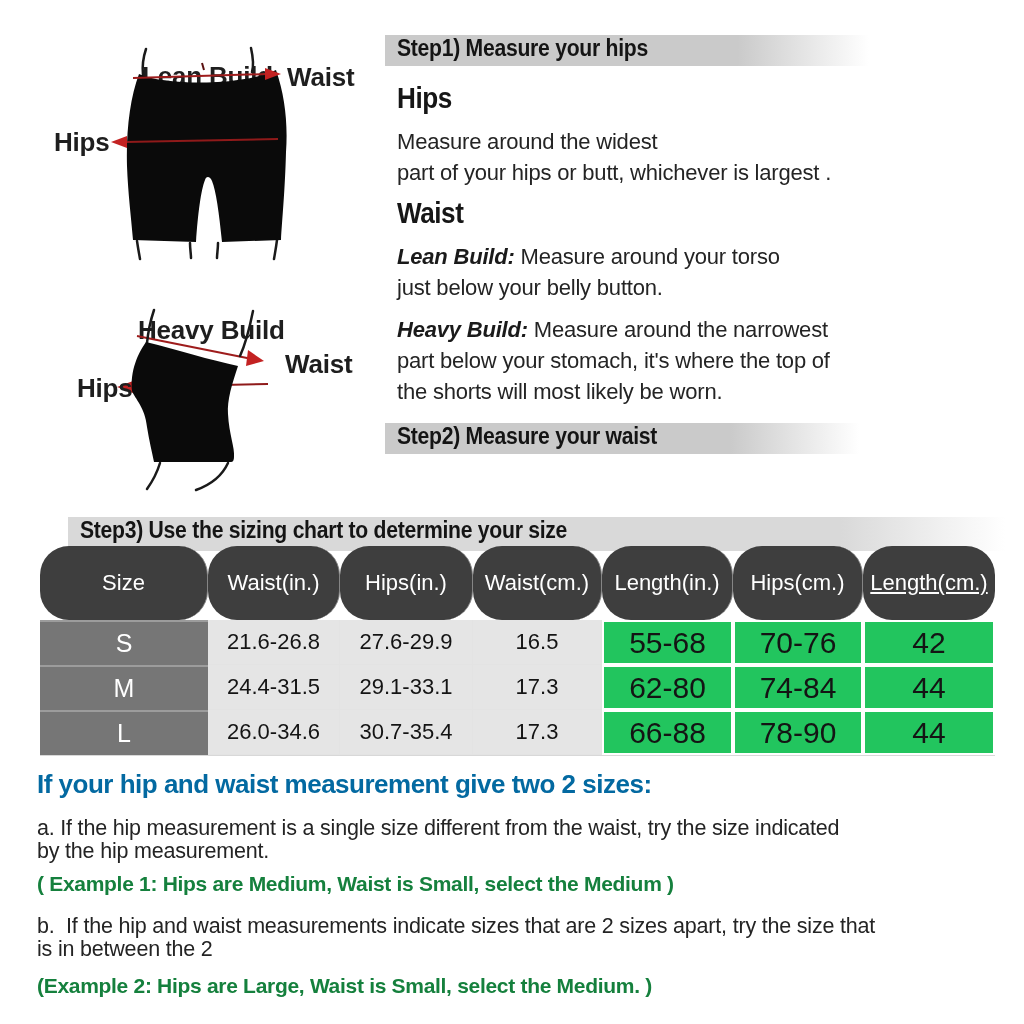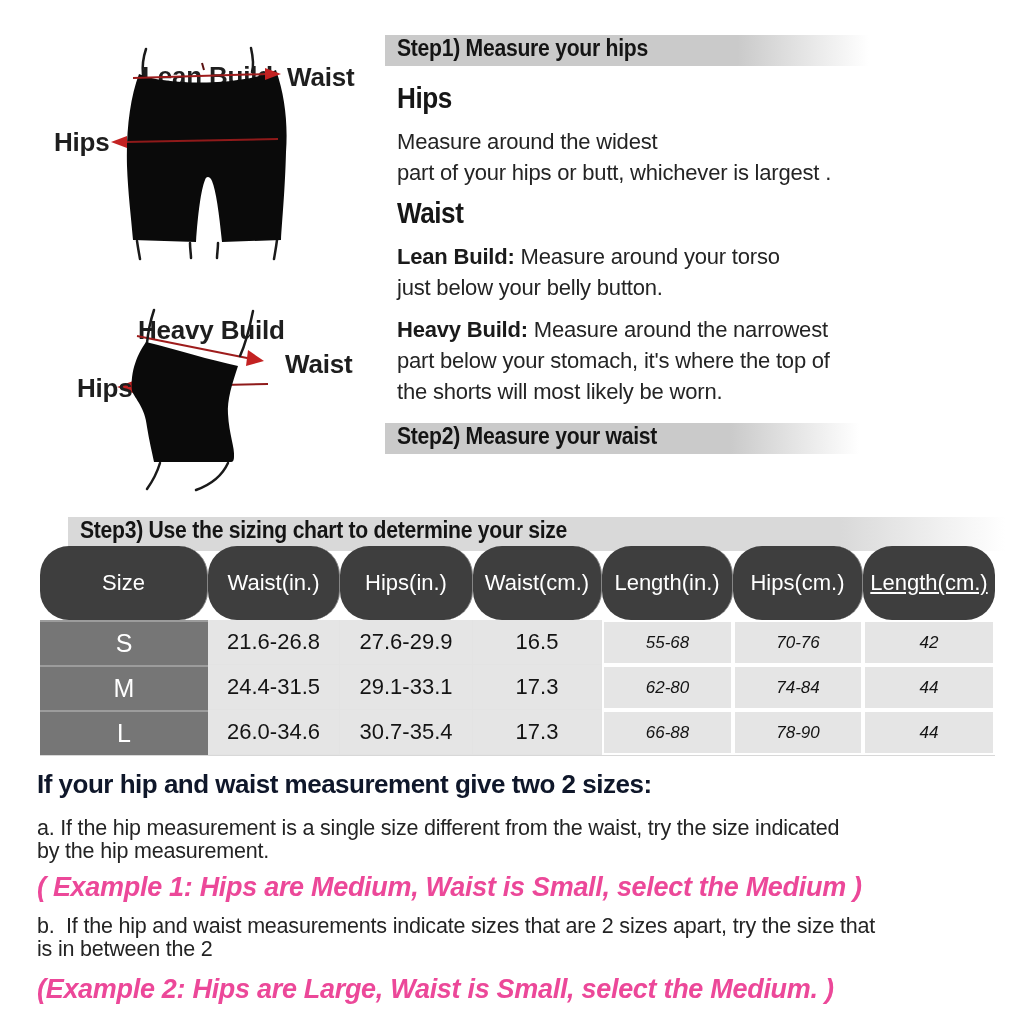--- a/index.html
+++ b/index.html
@@ -15,39 +15,39 @@
   .bar { display:flex; align-items:flex-start; padding-left:12px; }
   .bar12 { background:linear-gradient(to right, #cacaca 0%, #cacaca 70%, rgba(255,255,255,0) 96%); }
   .bar3  { background:linear-gradient(to right, #d9d9d9 0%, #d9d9d9 80%, rgba(255,255,255,0) 97%); }
   .bar-text { font-weight:bold; font-size:23px; color:#141414; letter-spacing:-0.3px;
               transform:scaleX(0.92); transform-origin:left center; white-space:nowrap; }
 
   
   .h-small { font-weight:bold; font-size:29px; color:#161616; letter-spacing:-0.5px;
              transform:scaleX(0.9); transform-origin:left center; white-space:nowrap; }
   .body-text { font-size:22px; line-height:31px; color:#242424; letter-spacing:-0.2px; white-space:nowrap; }
-  .body-text b { margin-right:6px; color:#1a1a1a; }
+  .body-text b { margin-right:6px; color:#1a1a1a;font-style:italic; }
 
   
   .sizing-table { position:absolute; left:40px; top:546px; display:grid;
                   grid-template-columns:168px 132px 133px 129px 131px 130px 132px;
                   grid-template-rows:74px 45px 45px 45px;
                   border-bottom:1px solid #d8d8d8; }
   .c { display:flex; align-items:center; justify-content:center; box-sizing:border-box; white-space:nowrap; }
   .th { background:#3e3e3e; color:#ffffff; font-size:22px; border-right:1px solid #858585;border-radius:29px; }
   .th-last { border-right:none;text-decoration:underline; }
   .sz { background:#767676; color:#ffffff; font-size:25px; border-top:2px solid #9c9c9c; }
   .ci { background:#e5e5e5; color:#141414; font-size:22px;
         border-right:1px solid #e3e3e3; border-bottom:1px solid #e3e3e3; }
-  .cc { background:#e5e5e5; color:#141414; font-size:17px; border:2px solid #ffffff;font-style:italic; }
+  .cc { background:#22c55e; color:#141414; font-size:30px; border:2px solid #ffffff; }
 
   
-  .notes-heading { font-size:26px; font-weight:bold; color:#0f172a; letter-spacing:-0.5px; white-space:nowrap; }
+  .notes-heading { font-size:26px; font-weight:bold; color:#0369a1; letter-spacing:-0.5px; white-space:nowrap; }
   .note-line { font-size:21.5px; line-height:23px; color:#242424; letter-spacing:-0.2px; white-space:nowrap; }
-  .example-line { font-size:27px; font-weight:bold; color:#ec4899; letter-spacing:-0.3px; white-space:nowrap;font-style:italic; }
+  .example-line { font-size:21px; font-weight:bold; color:#15803d; letter-spacing:-0.3px; white-space:nowrap; }
 
   svg { display:block; }
 </style>
 </head>
 <body>
 
 <div class="abs dlabel centered" style="left:142px; top:21px; width:120px;">Lean Build</div>
 
 <svg class="abs" style="left:55px; top:40px;" width="340" height="225" viewBox="55 40 340 225">
   <g stroke="#1a1a1a" stroke-width="2.5" fill="none" stroke-linecap="round">

